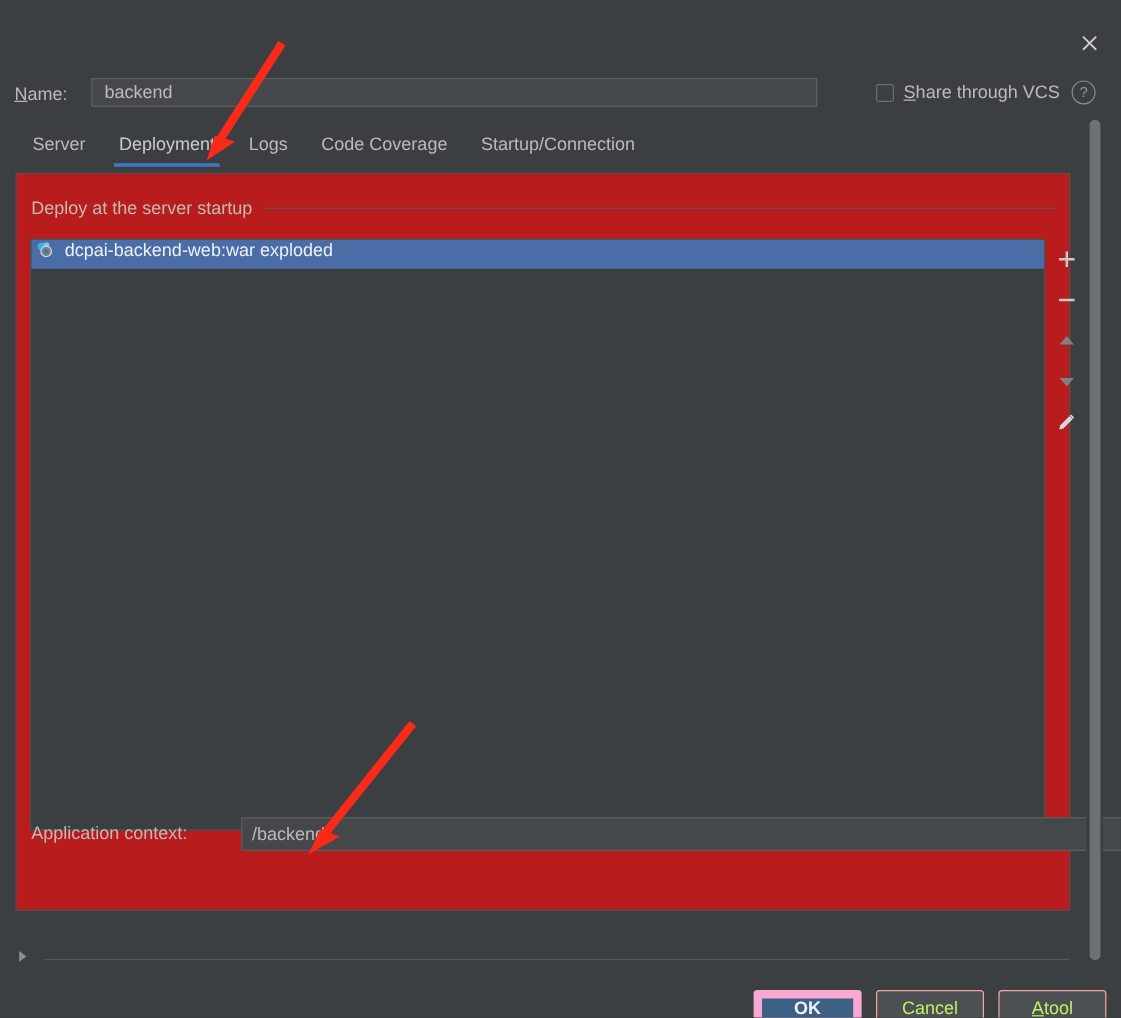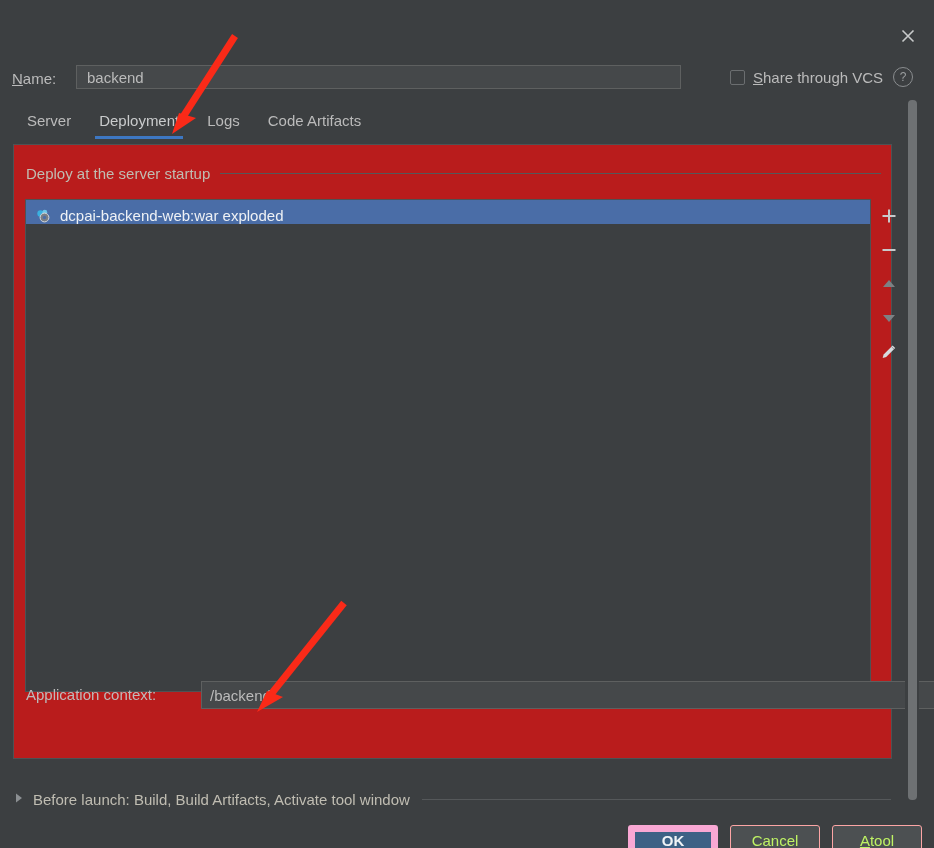--- a/index.html
+++ b/index.html
@@ -178,24 +178,24 @@
     top: 54px;
     width: 846px;
     height: 493px;
     box-sizing: border-box;
     border: 1px solid #4e5254;
     background: #3c3f41;
     overflow: hidden;
   }
   .list-row {
     display: flex;
-    align-items: flex-end;
+    align-items: flex-start;
     gap: 8px;
     height: 24px;
-    padding: 0 10px;
+    padding: 0 4px;
     font-size: 15px;
     color: #bbbbbb;
     cursor: pointer;
   }
   .list-row.selected {
     background: #4a6da7;
     color: #eef1f5;
   }
   .artifact-icon { width: 16px; height: 16px; flex: none; display:block; }
 
@@ -384,21 +384,22 @@
       <div class="vcs-check"></div>
       <div class="vcs-label"><u>S</u><span>hare through VCS</span></div>
       <div class="help-icon">?</div>
     </div>
   </div>
 
   <div class="tabbar">
     <div class="tab">Server</div>
     <div class="tab active">Deployment</div>
     <div class="tab">Logs</div>
-    <div class="tab">Code Artifacts</div>
+    <div class="tab">Code Coverage</div>
+    <div class="tab">Startup/Connection</div>
   </div>
 
   <div class="panel">
 
     <div class="group-title-row">
       <div class="group-title">Deploy at the server startup</div>
       <div class="group-rule"></div>
     </div>
 
     <div class="list-box">
@@ -471,21 +472,20 @@
   </div>
 
   <div class="before-launch">
     <div class="bl-tri">
       <span>
         <svg width="10" height="12" viewBox="0 0 10 12">
           <path d="M2 1.5 L8 6 L2 10.5 Z" fill="#8b8f92"></path>
         </svg>
       </span>
     </div>
-    <div class="bl-text">Before launch: Build, Build Artifacts, Activate tool window</div>
     <div class="bl-rule"></div>
   </div>
 
   <div class="btn-row">
     <div class="btn primary">OK</div>
     <div class="btn">Cancel</div>
     <div class="btn">
         <u>A</u>
         <span>tool</span>
       </div>

